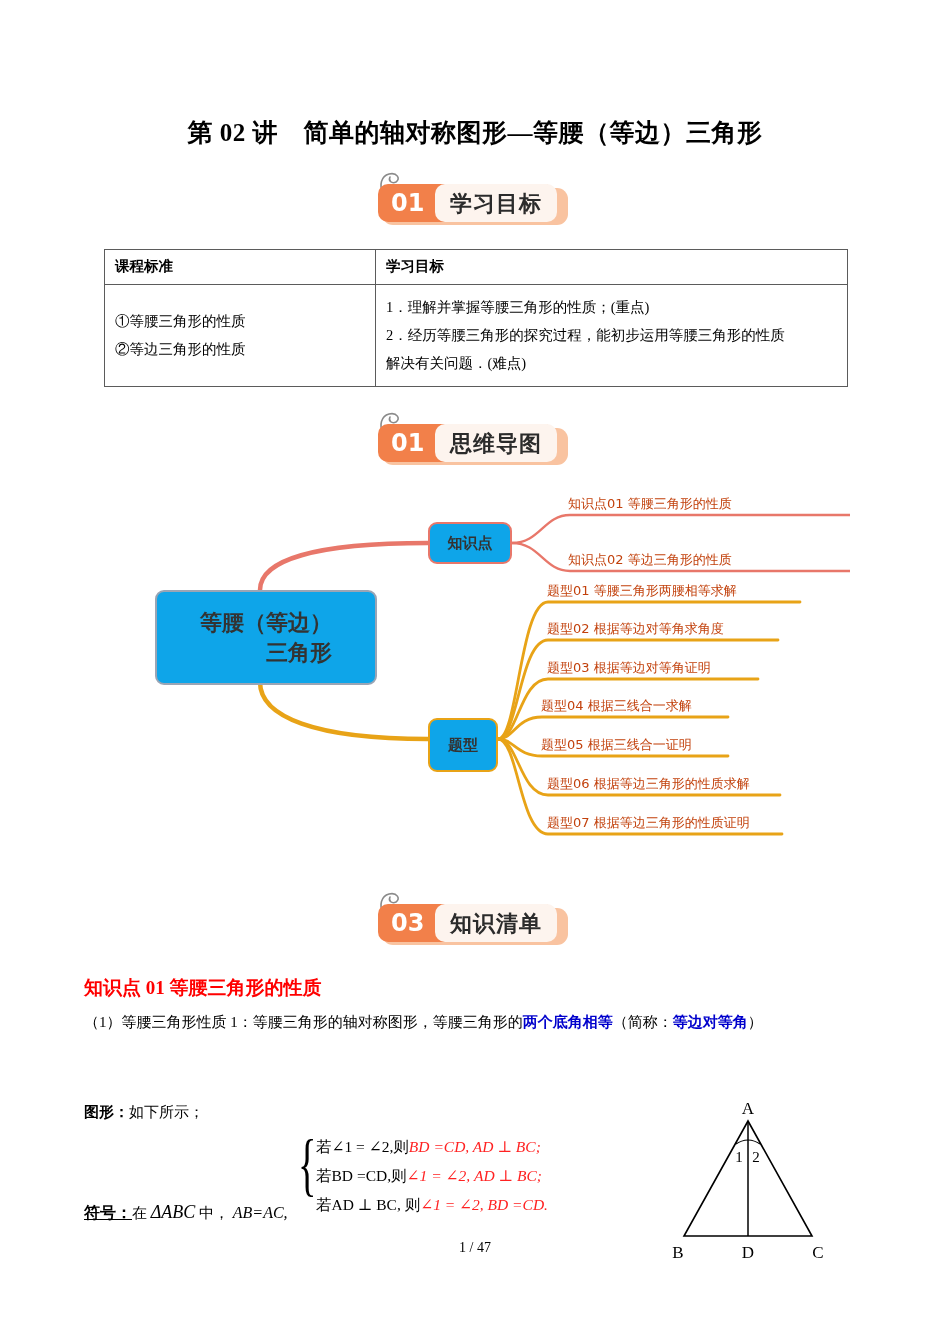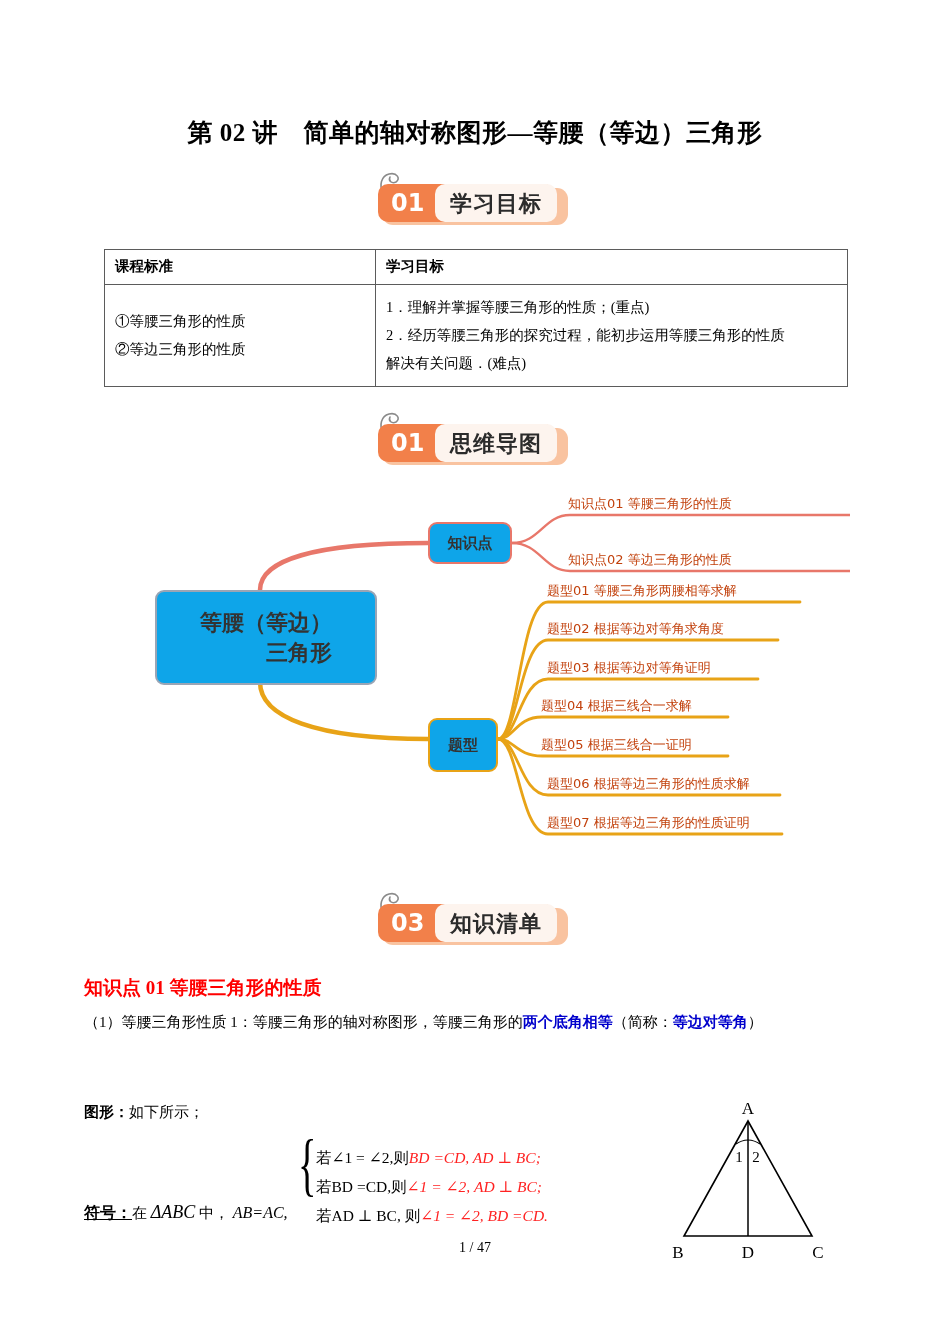--- a/index.html
+++ b/index.html
@@ -217,21 +217,21 @@
     font-size: 70px;
     line-height: 70px;
     font-family: "Liberation Serif", "DejaVu Serif", serif;
     font-weight: 300;
     transform: scaleX(0.55);
     transform-origin: left top;
   }
   .formula .rows {
     position: absolute;
     left: 18px;
-    top: 15px;
+    top: 4px;
   }
   .formula .frow {
     height: 29px;
     line-height: 29px;
     white-space: nowrap;
     font-size: 15.5px;
   }
   .formula .red { color: #ff2222; font-style: italic; }
   .formula .cn { font-family: "Liberation Serif","DejaVu Serif",serif; font-style: normal; }
 

